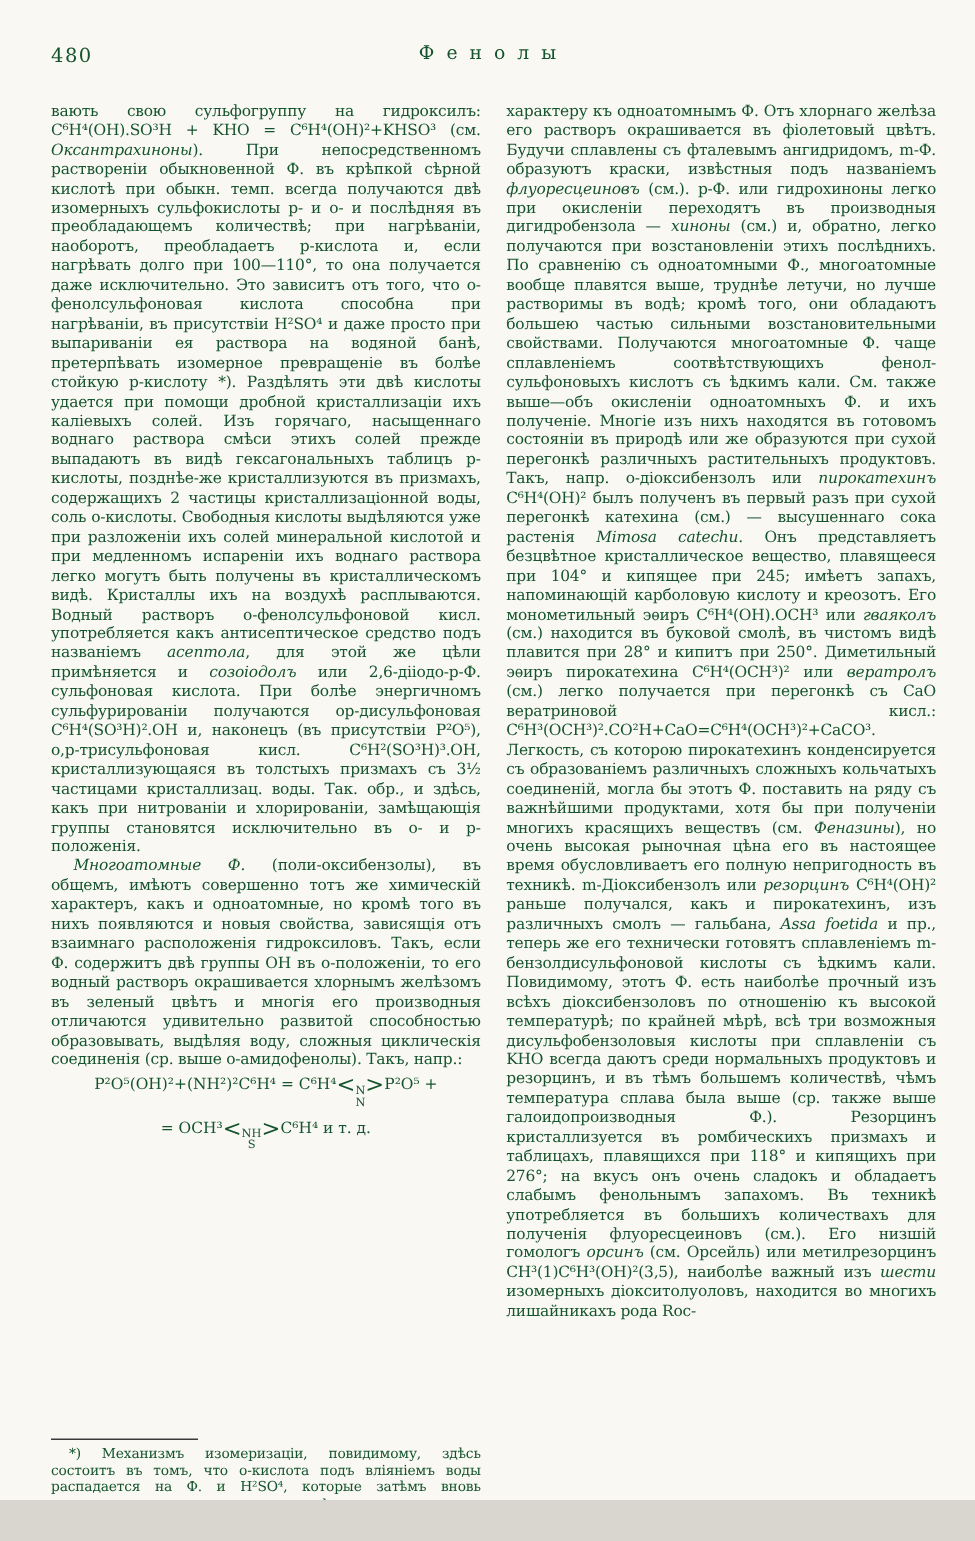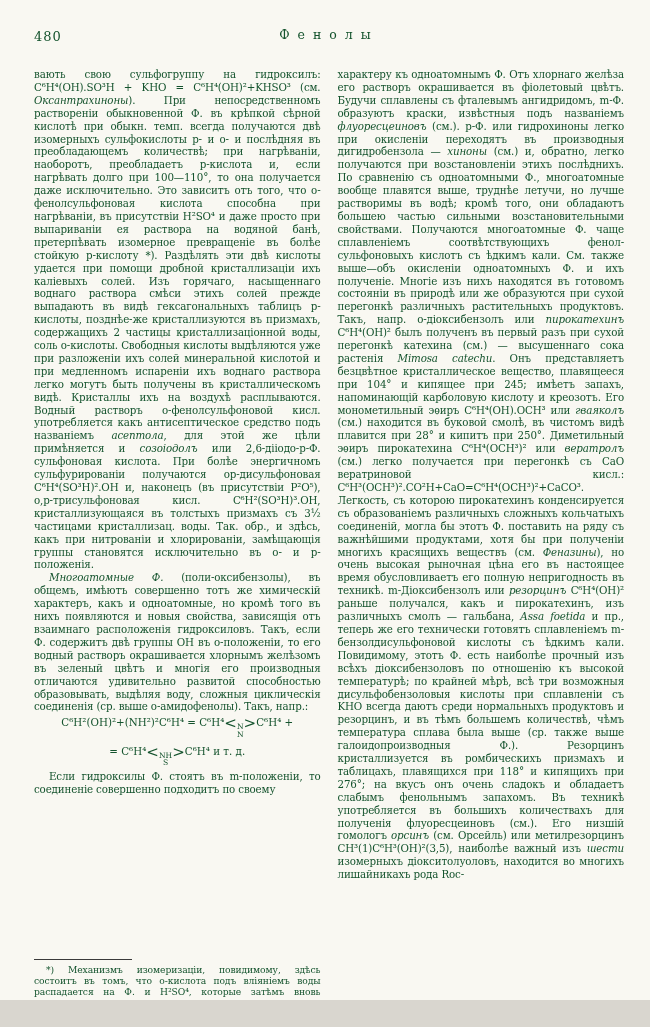--- a/index.html
+++ b/index.html
@@ -38,29 +38,28 @@
 
 <div class="page">
   <div class="header">
     <span class="page-number">480</span>
     <span class="header-title">Фенолы</span>
   </div>
   <div class="columns">
     <div class="col flexcol">
         <p class="para noind"><span>вають свою сульфогруппу на гидроксилъ: C⁶H⁴(OH).SO³H + KHO = C⁶H⁴(OH)²+KHSO³ (см. </span><span class="it">Оксантрахиноны</span><span>). При непосредственномъ раствореніи обыкновенной Ф. въ крѣпкой сѣрной кислотѣ при обыкн. темп. всегда получаются двѣ изомерныхъ сульфокислоты p- и o- и послѣдняя въ преобладающемъ количествѣ; при нагрѣваніи, наоборотъ, преобладаетъ p-кислота и, если нагрѣвать долго при 100—110°, то она получается даже исключительно. Это зависитъ отъ того, что o-фенолсульфоновая кислота способна при нагрѣваніи, въ присутствіи H²SO⁴ и даже просто при выпариваніи ея раствора на водяной банѣ, претерпѣвать изомерное превращеніе въ болѣе стойкую p-кислоту *). Раздѣлять эти двѣ кислоты удается при помощи дробной кристаллизаціи ихъ каліевыхъ солей. Изъ горячаго, насыщеннаго воднаго раствора смѣси этихъ солей прежде выпадаютъ въ видѣ гексагональныхъ таблицъ p-кислоты, позднѣе-же кристаллизуются въ призмахъ, содержащихъ 2 частицы кристаллизаціонной воды, соль o-кислоты. Свободныя кислоты выдѣляются уже при разложеніи ихъ солей минеральной кислотой и при медленномъ испареніи ихъ воднаго раствора легко могутъ быть получены въ кристаллическомъ видѣ. Кристаллы ихъ на воздухѣ расплываются. Водный растворъ o-фенолсульфоновой кисл. употребляется какъ антисептическое средство подъ названіемъ </span><span class="it">асептола</span><span>, для этой же цѣли примѣняется и </span><span class="it">созоіодолъ</span><span> или 2,6-дііодо-p-Ф. сульфоновая кислота. При болѣе энергичномъ сульфурированіи получаются op-дисульфоновая C⁶H⁴(SO³H)².OH и, наконецъ (въ присутствіи P²O⁵), o,p-трисульфоновая кисл. C⁶H²(SO³H)³.OH, кристаллизующаяся въ толстыхъ призмахъ съ 3½ частицами кристаллизац. воды. Так. обр., и здѣсь, какъ при нитрованіи и хлорированіи, замѣщающія группы становятся исключительно въ o- и p-положенія.</span></p>
         <p class="para"><span class="it">Многоатомные Ф.</span><span> (поли-оксибензолы), въ общемъ, имѣютъ совершенно тотъ же химическій характеръ, какъ и одноатомные, но кромѣ того въ нихъ появляются и новыя свойства, зависящія отъ взаимнаго расположенія гидроксиловъ. Такъ, если Ф. содержитъ двѣ группы OH въ o-положеніи, то его водный растворъ окрашивается хлорнымъ желѣзомъ въ зеленый цвѣтъ и многія его производныя отличаются удивительно развитой способностью образовывать, выдѣляя воду, сложныя циклическія соединенія (ср. выше o-амидофенолы). Такъ, напр.:</span></p>
-        <p class="formula"><span>C⁶H²(OH)²+(NH²)²C⁶H⁴ = C⁶H⁴</span><span class="big">&lt;</span><span class="stack">
+        <p class="formula"><span>P²O⁵(OH)²+(NH²)²C⁶H⁴ = C⁶H⁴</span><span class="big">&lt;</span><span class="stack">
             <span>N</span>
             <span>N</span>
-          </span><span class="big">&gt;</span><span>C⁶H⁴ +</span></p>
-        <p class="formula"><span>= C⁶H⁴</span><span class="big">&lt;</span><span class="stack">
+          </span><span class="big">&gt;</span><span>P²O⁵ +</span></p>
+        <p class="formula"><span>= OCH³</span><span class="big">&lt;</span><span class="stack">
             <span>NH</span>
             <span>S</span>
           </span><span class="big">&gt;</span><span>C⁶H⁴ и т. д.</span></p>
-        <p class="para"><span>Если гидроксилы Ф. стоятъ въ m-положеніи, то соединеніе совершенно подходитъ по своему</span></p>
         <div class="spacer"></div>
         <div class="rule"></div>
         <p class="footnote noind"><span>*) Механизмъ изомеризаціи, повидимому, здѣсь состоитъ въ томъ, что o-кислота подъ вліяніемъ воды распадается на Ф. и H²SO⁴, которые затѣмъ вновь конденсируются, но въ иномъ порядкѣ.</span></p>
       </div>
     <div class="col">
         <p class="para noind"><span>характеру къ одноатомнымъ Ф. Отъ хлорнаго желѣза его растворъ окрашивается въ фіолетовый цвѣтъ. Будучи сплавлены съ фталевымъ ангидридомъ, m-Ф. образуютъ краски, извѣстныя подъ названіемъ </span><span class="it">флуоресцеиновъ</span><span> (см.). p-Ф. или гидрохиноны легко при окисленіи переходятъ въ производныя дигидробензола — </span><span class="it">хиноны</span><span> (см.) и, обратно, легко получаются при возстановленіи этихъ послѣднихъ. По сравненію съ одноатомными Ф., многоатомные вообще плавятся выше, труднѣе летучи, но лучше растворимы въ водѣ; кромѣ того, они обладаютъ большею частью сильными возстановительными свойствами. Получаются многоатомные Ф. чаще сплавленіемъ соотвѣтствующихъ фенол-сульфоновыхъ кислотъ съ ѣдкимъ кали. См. также выше—объ окисленіи одноатомныхъ Ф. и ихъ полученіе. Многіе изъ нихъ находятся въ готовомъ состояніи въ природѣ или же образуются при сухой перегонкѣ различныхъ растительныхъ продуктовъ. Такъ, напр. o-діоксибензолъ или </span><span class="it">пирокатехинъ</span><span> C⁶H⁴(OH)² былъ полученъ въ первый разъ при сухой перегонкѣ катехина (см.) — высушеннаго сока растенія </span><span class="it">Mimosa catechu</span><span>. Онъ представляетъ безцвѣтное кристаллическое вещество, плавящееся при 104° и кипящее при 245; имѣетъ запахъ, напоминающій карболовую кислоту и креозотъ. Его монометильный эѳиръ C⁶H⁴(OH).OCH³ или </span><span class="it">гваяколъ</span><span> (см.) находится въ буковой смолѣ, въ чистомъ видѣ плавится при 28° и кипитъ при 250°. Диметильный эѳиръ пирокатехина C⁶H⁴(OCH³)² или </span><span class="it">вератролъ</span><span> (см.) легко получается при перегонкѣ съ CaO вератриновой кисл.: C⁶H³(OCH³)².CO²H+CaO=C⁶H⁴(OCH³)²+CaCO³. Легкость, съ которою пирокатехинъ конденсируется съ образованіемъ различныхъ сложныхъ кольчатыхъ соединеній, могла бы этотъ Ф. поставить на ряду съ важнѣйшими продуктами, хотя бы при полученіи многихъ красящихъ веществъ (см. </span><span class="it">Феназины</span><span>), но очень высокая рыночная цѣна его въ настоящее время обусловливаетъ его полную непригодность въ техникѣ. m-Діоксибензолъ или </span><span class="it">резорцинъ</span><span> C⁶H⁴(OH)² раньше получался, какъ и пирокатехинъ, изъ различныхъ смолъ — гальбана, </span><span class="it">Assa foetida</span><span> и пр., теперь же его технически готовятъ сплавленіемъ m-бензолдисульфоновой кислоты съ ѣдкимъ кали. Повидимому, этотъ Ф. есть наиболѣе прочный изъ всѣхъ діоксибензоловъ по отношенію къ высокой температурѣ; по крайней мѣрѣ, всѣ три возможныя дисульфобензоловыя кислоты при сплавленіи съ KHO всегда даютъ среди нормальныхъ продуктовъ и резорцинъ, и въ тѣмъ большемъ количествѣ, чѣмъ температура сплава была выше (ср. также выше галоидопроизводныя Ф.). Резорцинъ кристаллизуется въ ромбическихъ призмахъ и таблицахъ, плавящихся при 118° и кипящихъ при 276°; на вкусъ онъ очень сладокъ и обладаетъ слабымъ фенольнымъ запахомъ. Въ техникѣ употребляется въ большихъ количествахъ для полученія флуоресцеиновъ (см.). Его низшій гомологъ </span><span class="it">орсинъ</span><span> (см. Орсейль) или метилрезорцинъ CH³(1)C⁶H³(OH)²(3,5), наиболѣе важный изъ </span><span class="it">шести</span><span> изомерныхъ діокситолуоловъ, находится во многихъ лишайникахъ рода Roc-</span></p>
       </div>
   </div>
 </div>
 

